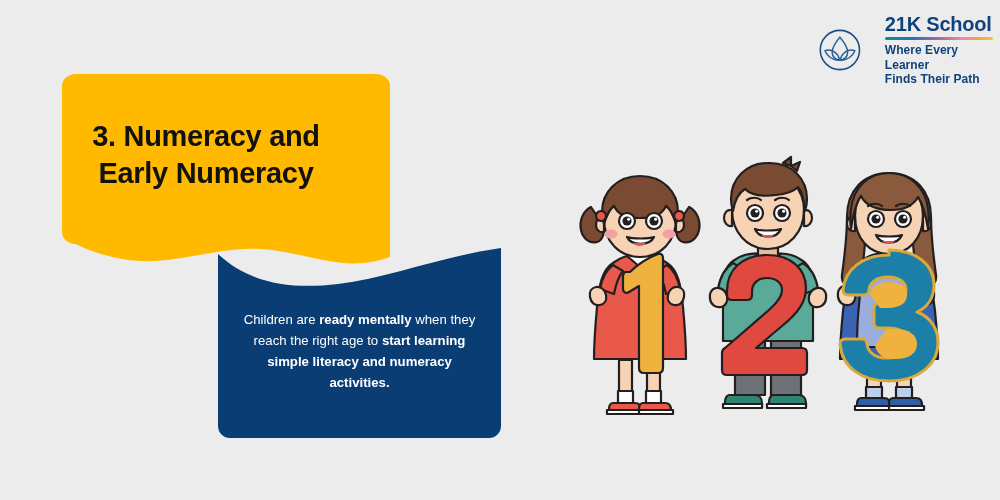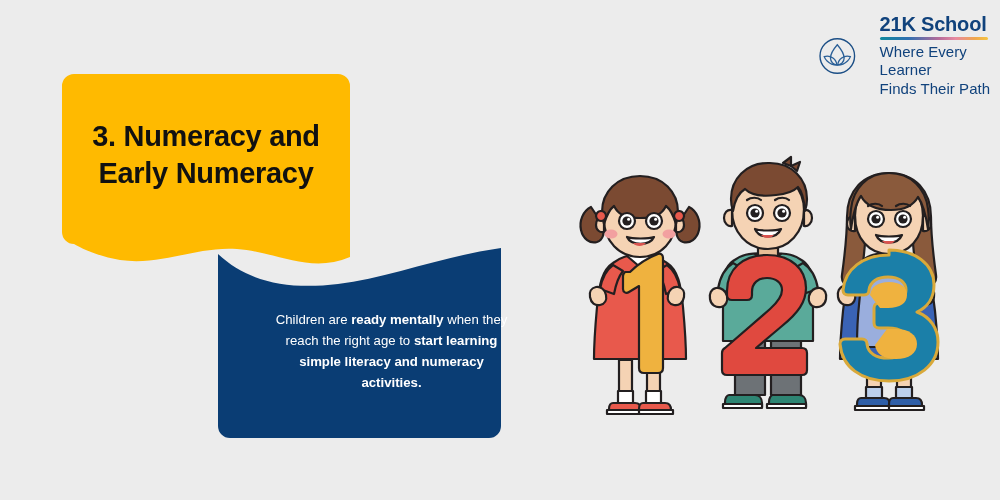--- a/index.html
+++ b/index.html
@@ -40,33 +40,33 @@
     line-height: 1.05;
   }
   .logo-rule {
     height: 3px;
     width: 108px;
     margin: 2px 0 3px 0;
     border-radius: 2px;
     background: linear-gradient(90deg, #0f8a9e 0%, #2f6fb0 26%, #b86c9a 55%, #e88aa0 70%, #f0a84e 88%, #f5c442 100%);
   }
   .logo-tagline {
-    font-size: 15px;
-    font-weight: normal;
+    font-size: 12px;
+    font-weight: bold;
     color: #10427c;
     line-height: 1.22;
     letter-spacing: 0.05px;
   }
 
   
   .yellow-card {
     position: absolute;
     left: 62px;
     top: 74px;
-    width: 288px;
+    width: 328px;
     height: 210px;
   }
   .yellow-card svg { display: block; width: 100%; height: 100%; }
   .yellow-title {
     position: absolute;
     left: 0;
     top: 44px;
     width: 288px;
     text-align: center;
     font-size: 29px;
@@ -87,21 +87,20 @@
   .blue-card svg { display: block; width: 100%; height: 100%; }
   .blue-body {
     position: absolute;
     left: 22px;
     top: 62px;
     width: 239px;
     text-align: center;
     font-size: 13.2px;
     color: #ffffff;
     line-height: 1.58;
-    margin-left: 32px;
   }
   .blue-body b { font-weight: bold; }
 
   
   .kids {
     position: absolute;
     left: 565px;
     top: 155px;
     width: 400px;
     height: 285px;

